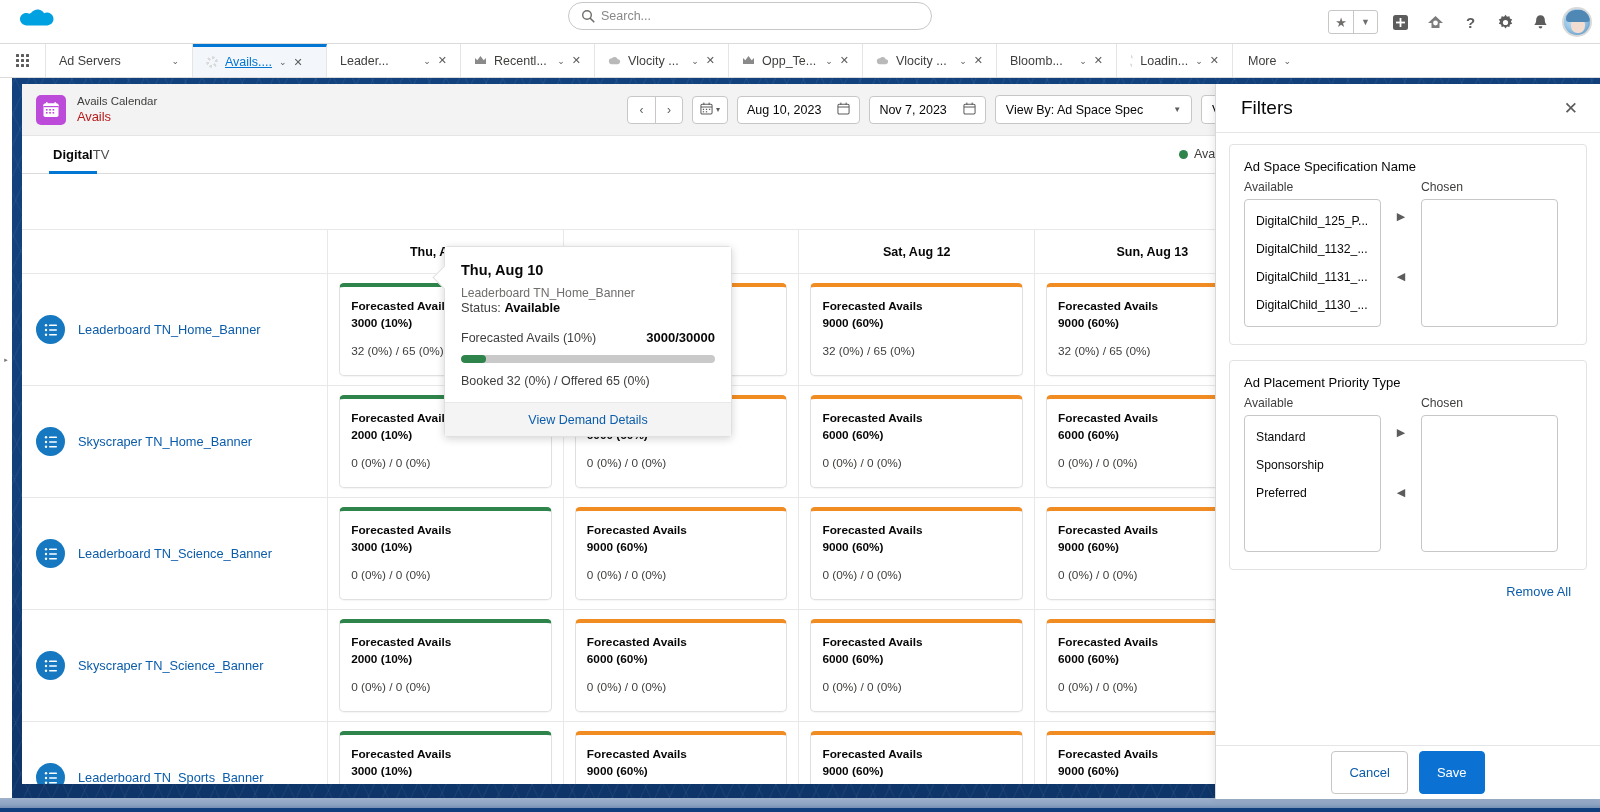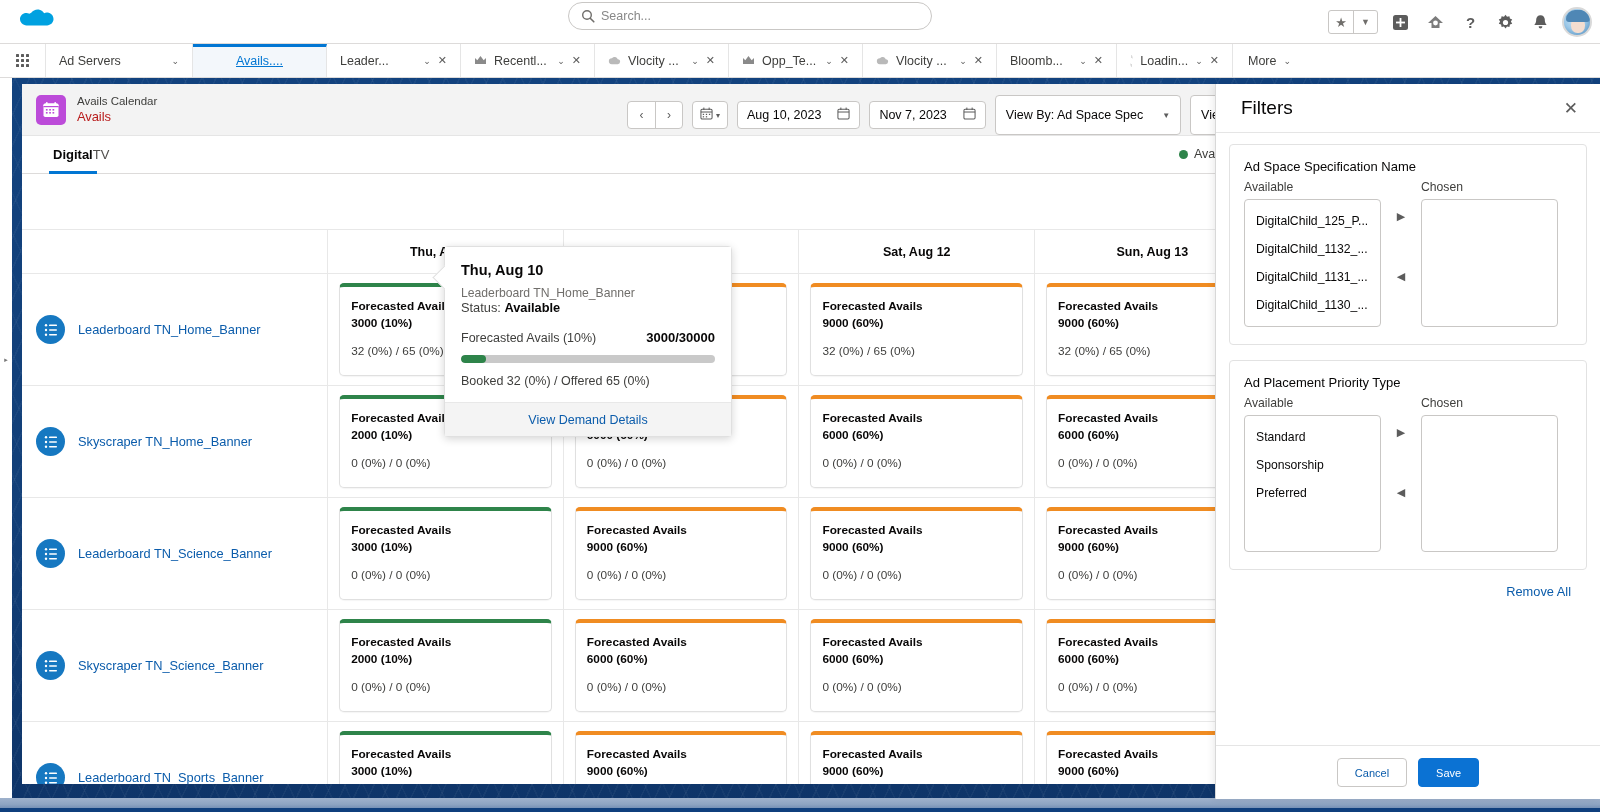--- a/index.html
+++ b/index.html
@@ -182,22 +182,22 @@
   .btn-cal {
     height: 28px; border: 1px solid #c9c7c5; border-radius: 4px; background: #fff;
     display: flex; align-items: center; gap: 3px; padding: 0 7px; color: #5c5c5c;
   }
   .date-field {
     height: 28px; border: 1px solid #c9c7c5; border-radius: 4px; background: #fff;
     display: flex; align-items: center; gap: 16px; padding: 0 9px;
     font-size: 12.5px; color: #080707; white-space: nowrap;
   }
   .dd-btn {
-    height: 40px; border: 1px solid #c9c7c5; border-radius: 4px; background: #fff;
-    display: flex; align-items: center; gap: 19px; padding: 0 10px;
+    height: 29px; border: 1px solid #c9c7c5; border-radius: 4px; background: #fff;
+    display: flex; align-items: center; gap: 30px; padding: 0 10px;
     font-size: 12.5px; color: #080707; white-space: nowrap;
   }
   .dd-caret { font-size: 8px; color: #5c5c5c; }
 
   
   .subtabs {
     height: 38px; display: flex; align-items: center; 
     padding: 0 31px; border-bottom: 1px solid #dddbda; background: #fff;
     position: relative;
   }
@@ -324,21 +324,21 @@
   .remove-all {
     text-align: right; padding: 0 16px 0 0; margin-top: -3px;
   }
   .remove-all a { font-size: 12.8px; color: #0b5cab; text-decoration: none; }
   .fp-foot {
     border-top: 1px solid #e5e5e5; height: 54px; flex: none;
     display: flex; align-items: center; justify-content: center; gap: 11px;
     background: #fff;
   }
   .btn {
-    height: 29px; border-radius: 4px; font-size: 11px;
+    height: 43px; border-radius: 4px; font-size: 13px;
     display: flex; align-items: center; justify-content: center;
     padding: 0 17px; border: 1px solid #c9c7c5; background: #fff; color: #0b5cab;
     font-family: "Liberation Sans", sans-serif;
   }
   .btn.primary { background: #0b72d3; border-color: #0b72d3; color: #fff; }
 </style>
 </head>
 <body>
 
 <div class="global-header">
@@ -410,21 +410,21 @@
         <i></i>
         <i></i>
     </div>
   </div>
 
   <div class="nav-tab" style="width:147px;justify-content:space-between;">
     <span class="tab-label">Ad Servers</span>
     <span class="tab-caret">⌄</span>
   </div>
 
-  <div class="nav-tab active" style="width:134px;flex-direction:column;">
+  <div class="nav-tab active" style="width:134px;">
     <span class="tab-ico spinner-ico"></span>
     <span class="tab-label">Avails....</span>
     <span class="tab-caret">⌄</span>
     <span class="tab-close">✕</span>
   </div>
 
   <div class="nav-tab" style="width:134px;justify-content:flex-end;">
     <span class="tab-label" style="margin-right:auto;">Leader...</span>
     <span class="tab-caret">⌄</span>
     <span class="tab-close">✕</span>

